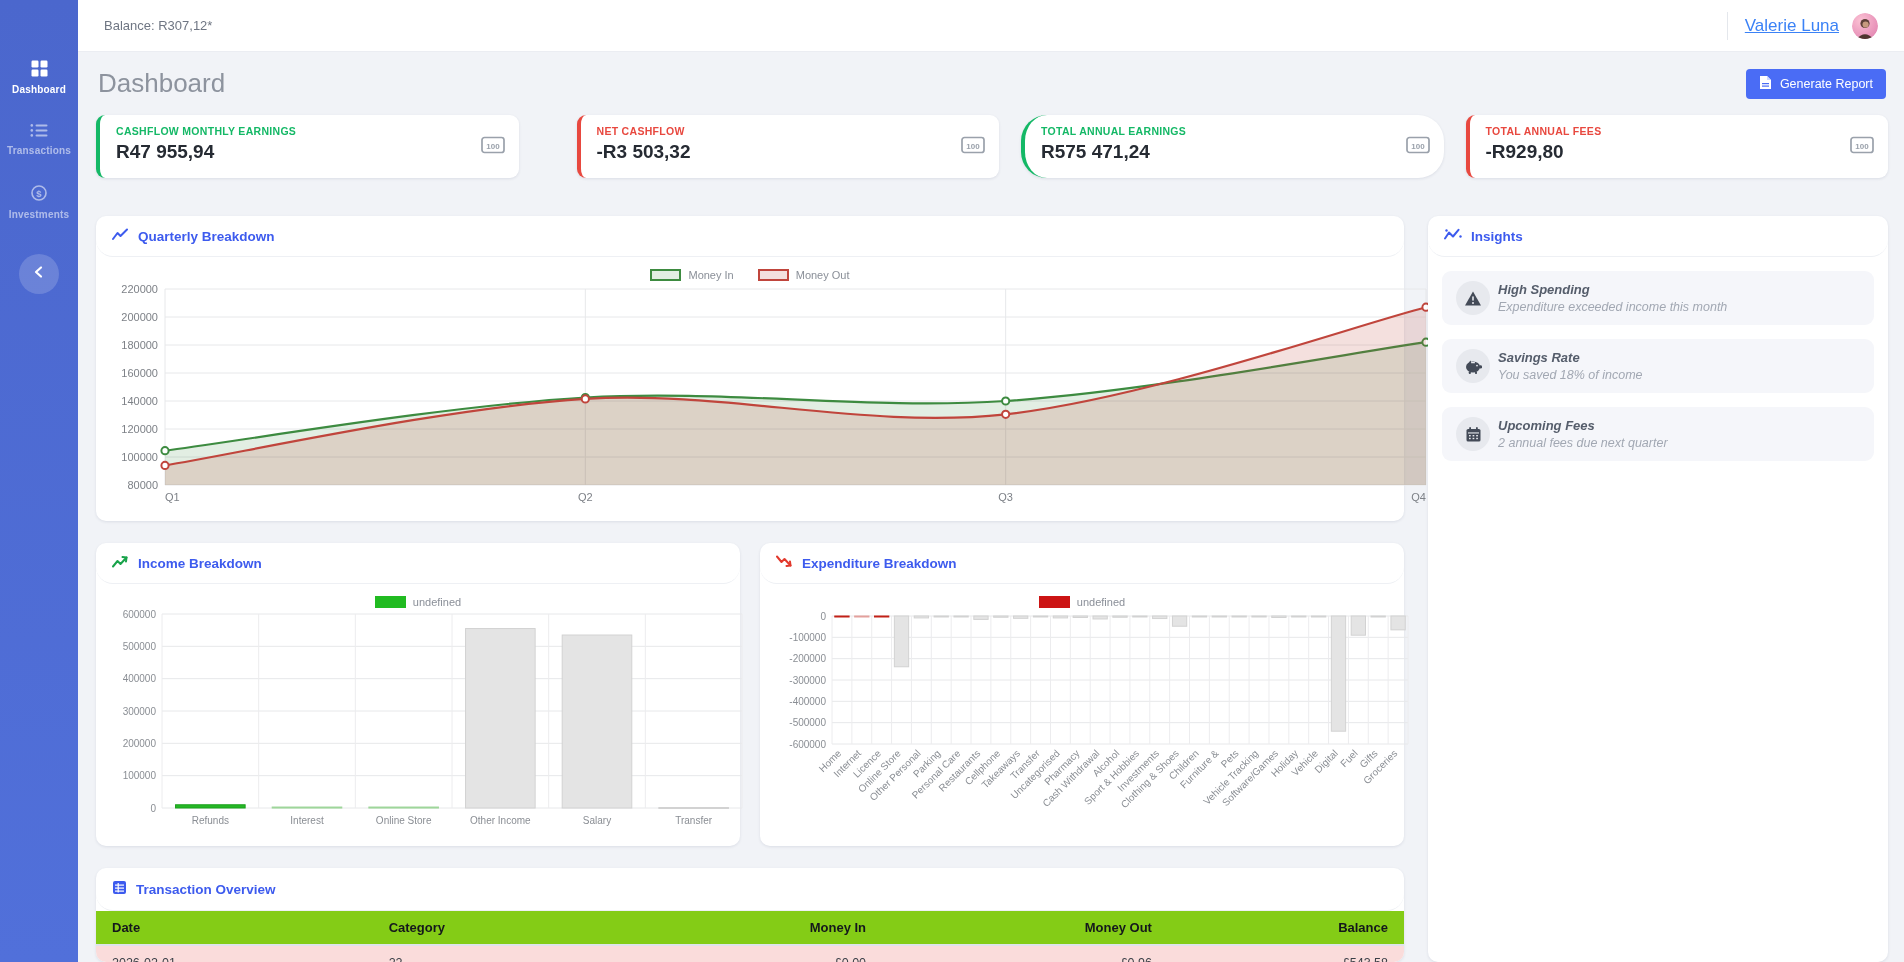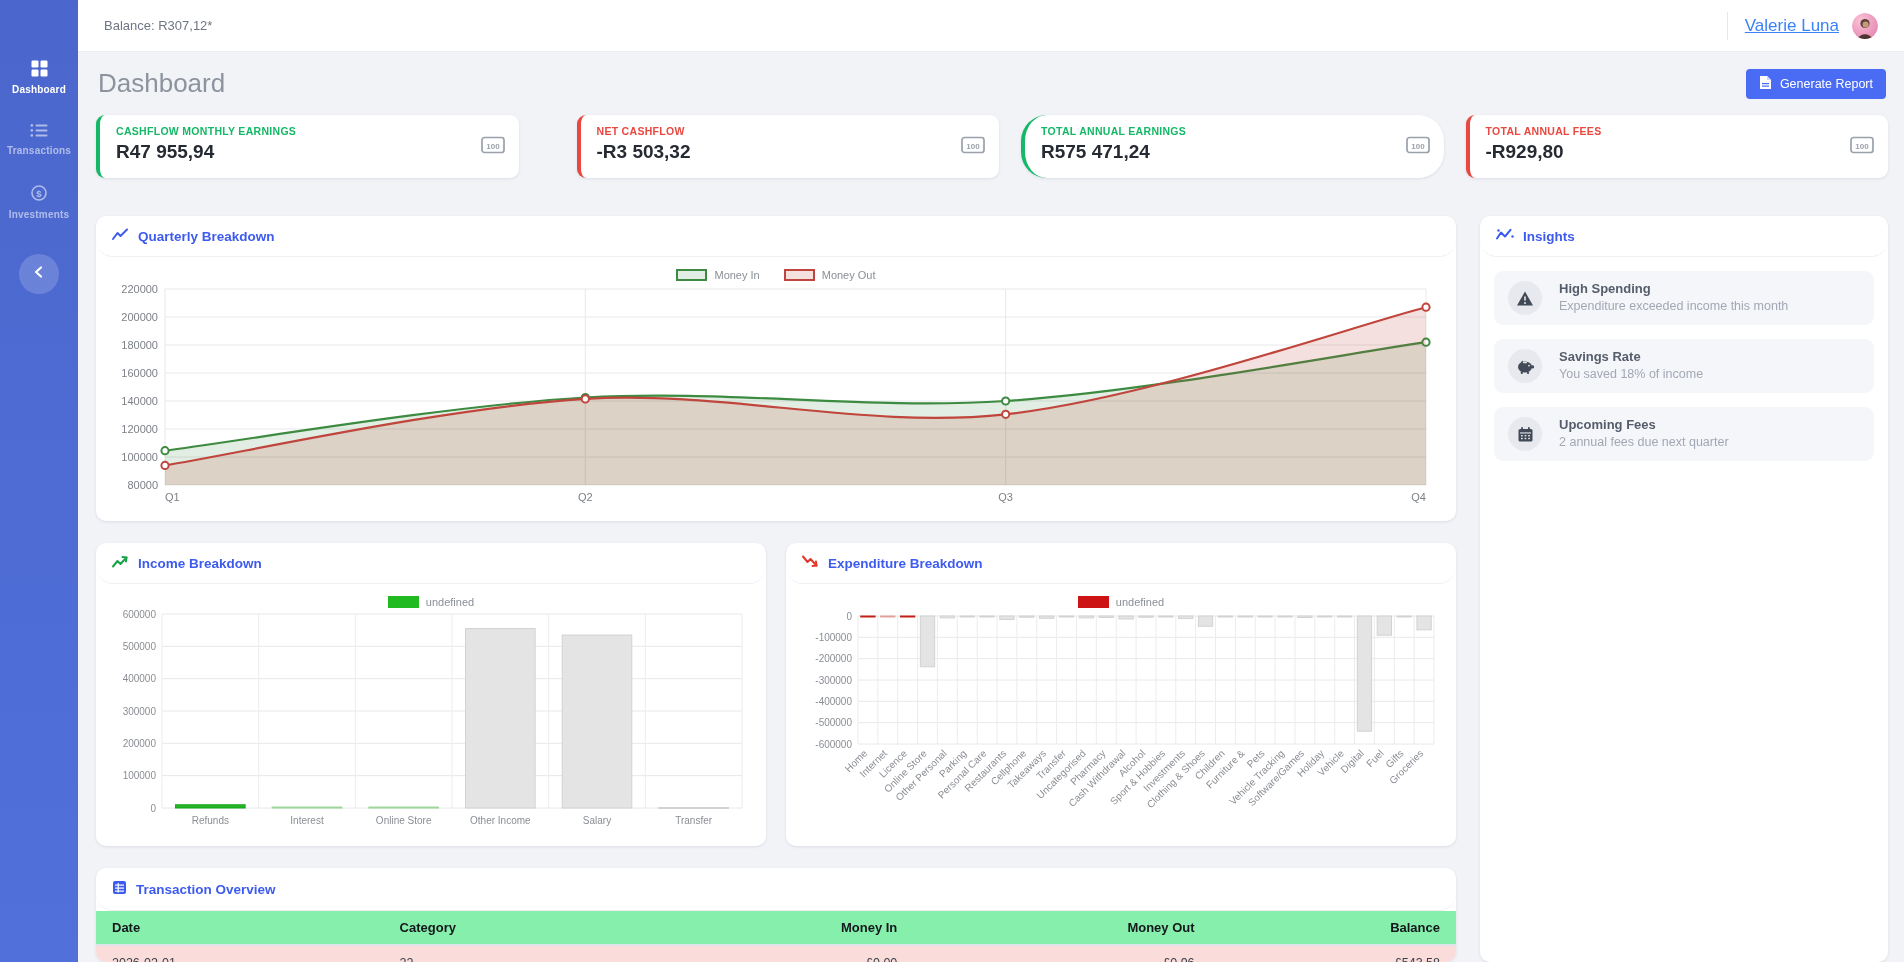--- a/index.html
+++ b/index.html
@@ -36,49 +36,49 @@
   .stat-row { display:flex; gap:22px; margin-bottom:38px; }
   .stat-card { flex:1; background:#fff; border-radius:9px; border-left:4px solid #ccc;
                box-shadow:0 1px 3px rgba(25,39,80,.10); padding:10px 16px; position:relative; height:63px; }
   .stat-title { font-size:10.5px; font-weight:700; letter-spacing:.3px; margin-bottom:4px; }
   .stat-value { font-size:19px; font-weight:700; color:#262b33; }
   .banknote { position:absolute; right:14px; top:50%; transform:translateY(-50%); }
 
   
   .cols { display:flex; gap:24px; flex:1; min-height:0; align-items:stretch; }
   .col-left { flex:1; min-width:0; display:flex; flex-direction:column; gap:22px; }
-  .col-right { width:408px; flex-shrink:0; display:flex; }
+  .col-right { width:460px; flex-shrink:0; display:flex; }
 
   .card { background:#fff; border-radius:10px; box-shadow:0 1px 3px rgba(25,39,80,.10); }
   .card-head { display:flex; align-items:center; gap:9px; padding:12px 16px; border-bottom:1px solid #eef0f4;
                font-size:13.5px; font-weight:700; color:#3d5bee;border-radius:17px; }
   .card-body { padding:4px 14px 10px; }
 
   .chart-legend { display:flex; justify-content:center; align-items:center; gap:24px;
                   font-size:11px; color:#8a8f98; margin:8px 0 0; }
   .legend-item { display:flex; align-items:center; gap:7px; cursor:pointer; }
   .legend-swatch { width:31px; height:12px; display:inline-block; }
 
   .charts-row { display:flex; gap:20px; }
   .half-card { flex:1; min-width:0; }
 
   
   .insights-card { flex:1; display:flex; flex-direction:column; }
   .insights-body { padding:14px; display:flex; flex-direction:column; gap:14px; }
-  .insight-item { display:flex; align-items:flex-start; gap:17px; background:#f5f6fa; border-radius:9px;
-                  padding:10px 14px; }
+  .insight-item { display:flex; align-items:center; gap:8px; background:#f5f6fa; border-radius:9px;
+                  padding:10px 14px;font-style:italic; }
   .insight-icon { width:34px; height:34px; border-radius:50%; background:#e7e9ee; display:flex;
                   align-items:center; justify-content:center; flex-shrink:0; }
   .insight-title { font-size:13px; font-weight:700; color:#555d6b; margin-bottom:3px; }
   .insight-desc { font-size:12.5px; color:#a2a8b3; }
 
   
   .tx-card { overflow:hidden; }
   table { width:100%; border-collapse:collapse; font-size:12.5px; }
-  thead tr { background:#86efac; }
+  thead tr { background:#84cc16; }
   th { text-align:left; padding:9px 16px; color:#14171c; font-size:13px; font-weight:700;
        border-bottom:2px solid #dfe3ea; }
   td { padding:10px 16px; color:#3a3f47; }
   tbody tr { border-top:2px solid #fff; }
   th.num, td.num { text-align:right; }
 
   svg text { font-family:"Liberation Sans", sans-serif; }
   .tick-label { font-size:11px; fill:#7d8187; }
   .tick-label-sm { font-size:10px; fill:#8a8e94; }
 </style>

